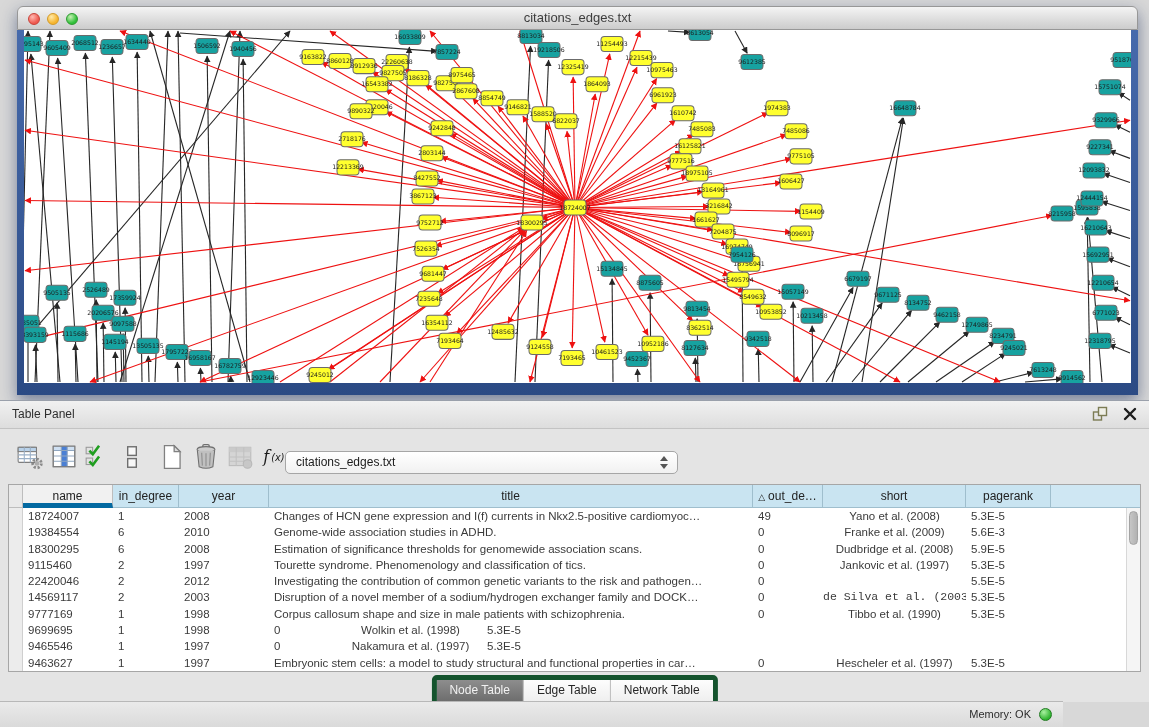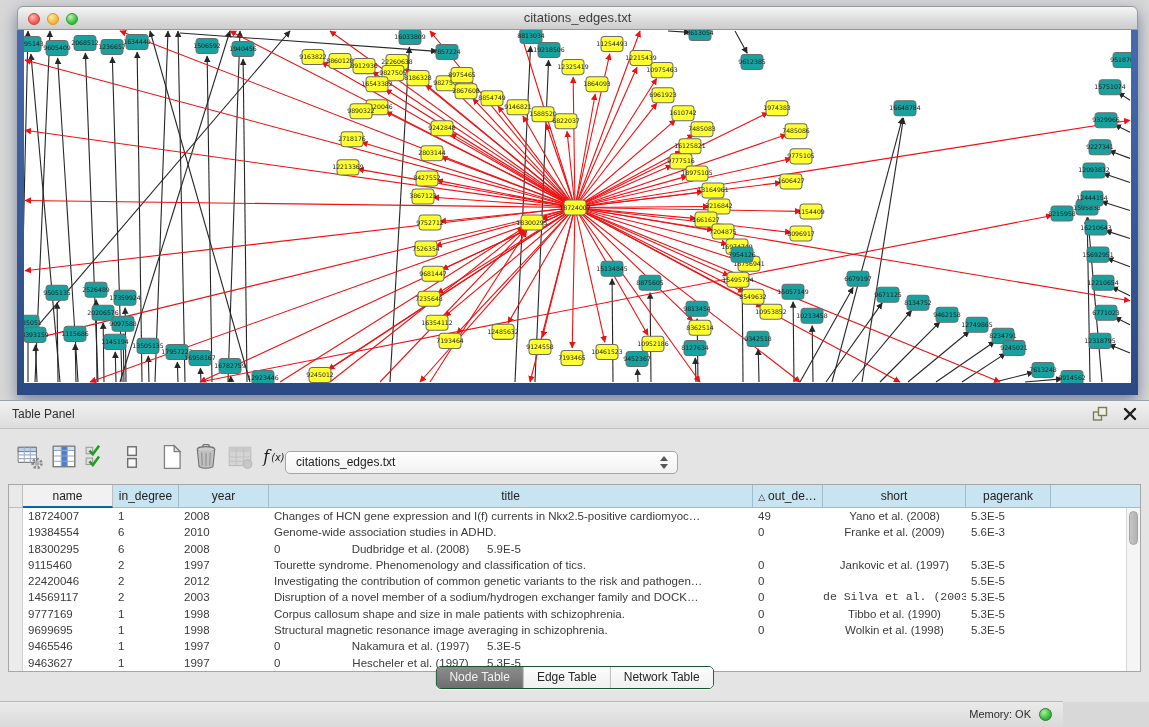--- a/index.html
+++ b/index.html
@@ -44,36 +44,36 @@
                     border-bottom:5px solid #555;margin-bottom:3px;}
   .combo-arrows .dn{width:0;height:0;border-left:4px solid transparent;border-right:4px solid transparent;
                     border-top:5px solid #555;}
 
   .grid{position:absolute;left:8px;top:83px;width:1133px;height:188px;background:#ffffff;
         border:1px solid #a6a6a6;box-sizing:border-box;}
   .grid-header{position:absolute;top:0;left:0;right:0;height:23px;display:flex;}
   .hcell{box-sizing:border-box;height:23px;line-height:22px;text-align:center;font-size:12px;color:#222;
          background:#c9e4f1;border-right:1px solid #9fbecd;border-bottom:1px solid #9fbecd;overflow:hidden;white-space:nowrap;}
   .hcell.stub{background:#e9e9e9;border-right:1px solid #bdbdbd;border-bottom:1px solid #bdbdbd;}
-  .hcell.namecol{background:#f1f1f1;border-right:1px solid #bdbdbd;border-bottom:2px solid #0369a1;text-align:center;}
+  .hcell.namecol{background:#f1f1f1;border-right:1px solid #bdbdbd;border-bottom:5px solid #0369a1;text-align:center;}
   .hcell.filler{background:#cfe7f3;border-right:none;}
   .sort-glyph{font-size:9px;margin-right:3px;}
   .grid-body{position:absolute;top:23px;left:0;right:14px;bottom:0;overflow:hidden;}
   .trow{display:flex;height:16.3px;}
   .tcell{box-sizing:border-box;font-size:11.5px;line-height:16.3px;color:#3a3a3a;
          padding-left:5px;overflow:hidden;white-space:nowrap;}
   .tcell.stub{background:#ececec;border-right:1px solid #cfcfcf;padding:0;}
   .tcell.center{text-align:center;padding-left:0;}
   .vscroll{position:absolute;top:23px;right:0;bottom:0;width:14px;background:#f5f5f5;
            border-left:1px solid #d8d8d8;box-sizing:border-box;}
   .vthumb{position:absolute;top:3px;left:2px;width:9px;height:34px;border-radius:5px;
           background:linear-gradient(90deg,#c6c6c6,#b2b2b2);border:1px solid #a3a3a3;box-sizing:border-box;}
 
-  .tabs{position:absolute;top:265px;left:50%;transform:translateX(-50%);display:flex;height:21px;
-        border:1px solid #14532d;border-radius:5px;overflow:hidden;background:#fafafa;
+  .tabs{position:absolute;top:274px;left:50%;transform:translateX(-50%);display:flex;height:21px;
+        border:5px solid #14532d;border-radius:5px;overflow:hidden;background:#fafafa;
         box-shadow:0 1px 0 rgba(255,255,255,.7);}
   .tab{padding:0 13px;line-height:20px;font-size:12px;color:#262626;border-left:1px solid #bcbcbc;
        background:linear-gradient(#fdfdfd,#efefef);}
   .tab:first-child{border-left:none;}
   .tab.selected{background:linear-gradient(#8d8d8d,#6e6e6e);color:#f2f2f2;border-left:none;}
 
   .status-bar{position:absolute;left:0;top:701px;width:1063px;height:26px;
               background:linear-gradient(#eaeaea,#dadada);border-top:1px solid #b8b8b8;box-sizing:border-box;}
   .memory-label{position:absolute;right:32px;height:25px;line-height:25px;font-size:11px;color:#2c2c2c;}
   .memory-led{position:absolute;right:11px;top:6px;width:13px;height:13px;border-radius:50%;box-sizing:border-box;
@@ -854,20 +854,21 @@
           <div class="tcell" style="width: 484px;">Genome-wide association studies in ADHD.</div>
           <div class="tcell" style="width: 70px;">0</div>
           <div class="tcell center" style="width: 143px;">Franke et al. (2009)</div>
           <div class="tcell" style="width: 85px;">5.6E-3</div>
         </div>
         <div class="trow">
           <div class="tcell stub" style="width: 14px;"></div>
           <div class="tcell" style="width: 90px;">18300295</div>
           <div class="tcell" style="width: 66px;">6</div>
           <div class="tcell" style="width: 90px;">2008</div>
+          <div class="tcell" style="width: 484px;">Estimation of significance thresholds for genomewide association scans.</div>
           <div class="tcell" style="width: 70px;">0</div>
           <div class="tcell center" style="width: 143px;">Dudbridge et al. (2008)</div>
           <div class="tcell" style="width: 85px;">5.9E-5</div>
         </div>
         <div class="trow">
           <div class="tcell stub" style="width: 14px;"></div>
           <div class="tcell" style="width: 90px;">9115460</div>
           <div class="tcell" style="width: 66px;">2</div>
           <div class="tcell" style="width: 90px;">1997</div>
           <div class="tcell" style="width: 484px;">Tourette syndrome. Phenomenology and classification of tics.</div>
@@ -903,39 +904,39 @@
           <div class="tcell" style="width: 484px;">Corpus callosum shape and size in male patients with schizophrenia.</div>
           <div class="tcell" style="width: 70px;">0</div>
           <div class="tcell center" style="width: 143px;">Tibbo et al. (1990)</div>
           <div class="tcell" style="width: 85px;">5.3E-5</div>
         </div>
         <div class="trow">
           <div class="tcell stub" style="width: 14px;"></div>
           <div class="tcell" style="width: 90px;">9699695</div>
           <div class="tcell" style="width: 66px;">1</div>
           <div class="tcell" style="width: 90px;">1998</div>
-          <div class="tcell" style="width: 484px;">Structural magnetic resonance image averaging in schizophrenia.</div>
           <div class="tcell" style="width: 70px;">0</div>
           <div class="tcell center" style="width: 143px;">Wolkin et al. (1998)</div>
           <div class="tcell" style="width: 85px;">5.3E-5</div>
         </div>
         <div class="trow">
           <div class="tcell stub" style="width: 14px;"></div>
           <div class="tcell" style="width: 90px;">9465546</div>
           <div class="tcell" style="width: 66px;">1</div>
           <div class="tcell" style="width: 90px;">1997</div>
           <div class="tcell" style="width: 70px;">0</div>
           <div class="tcell center" style="width: 143px;">Nakamura et al. (1997)</div>
           <div class="tcell" style="width: 85px;">5.3E-5</div>
         </div>
         <div class="trow">
           <div class="tcell stub" style="width: 14px;"></div>
           <div class="tcell" style="width: 90px;">9463627</div>
           <div class="tcell" style="width: 66px;">1</div>
           <div class="tcell" style="width: 90px;">1997</div>
+          <div class="tcell" style="width: 484px;">Embryonic stem cells: a model to study structural and functional properties in car…</div>
           <div class="tcell" style="width: 70px;">0</div>
           <div class="tcell center" style="width: 143px;">Hescheler et al. (1997)</div>
           <div class="tcell" style="width: 85px;">5.3E-5</div>
         </div>
       </div>
     <div class="vscroll">
       <div class="vthumb"></div>
     </div>
   </div>
 

